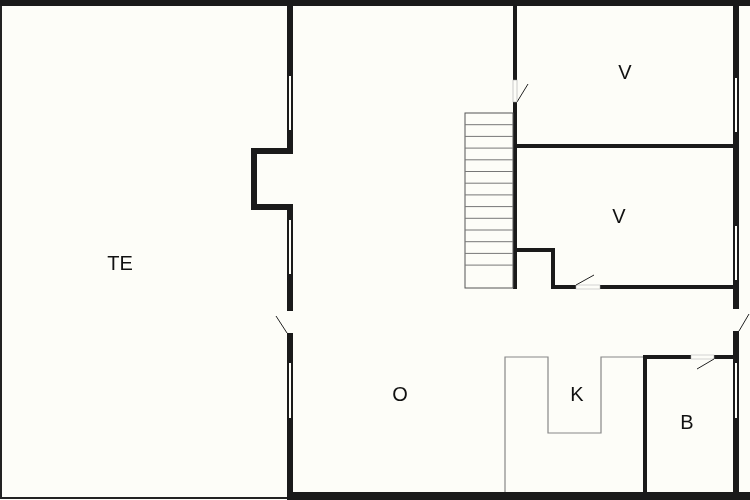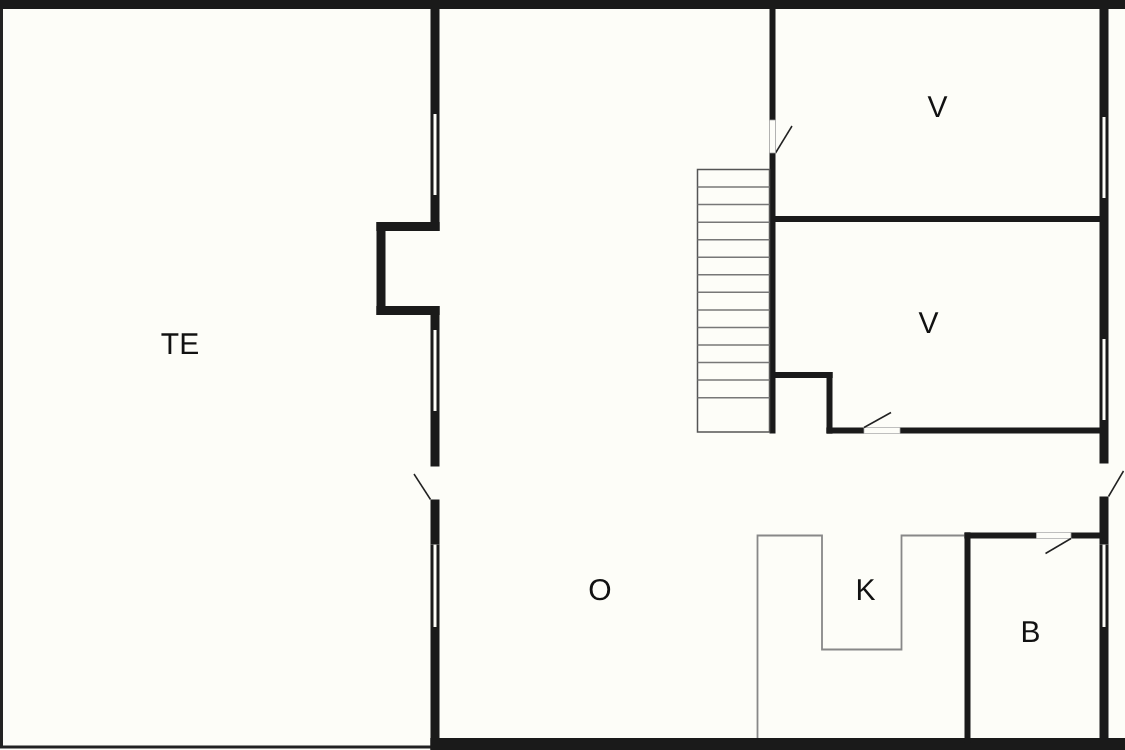--- a/index.html
+++ b/index.html
@@ -110,19 +110,19 @@
 
     <g fill="#1a1a1a">
       <rect x="643" y="355" width="4" height="140"></rect>
       <rect x="643" y="355" width="48" height="4"></rect>
       <rect x="714" y="355" width="21" height="4"></rect>
     </g>
     <rect x="691" y="355" width="23" height="4" fill="#fdfdf8" stroke="#aaa" stroke-width="0.5"></rect>
     <line x1="714" y1="359" x2="697" y2="369" stroke="#222" stroke-width="1"></line>
   </svg>
 
-  <span class="label" style="left:120px; top:230px;">TE</span>
+  <span class="label" style="left:120px; top:263px;">TE</span>
   <span class="label" style="left:625px; top:72px;">V</span>
   <span class="label" style="left:619px; top:216px;">V</span>
   <span class="label" style="left:400px; top:394px;">O</span>
   <span class="label" style="left:577px; top:394px;">K</span>
   <span class="label" style="left:687px; top:422px;">B</span>
 </div>
 
 </body></html>

